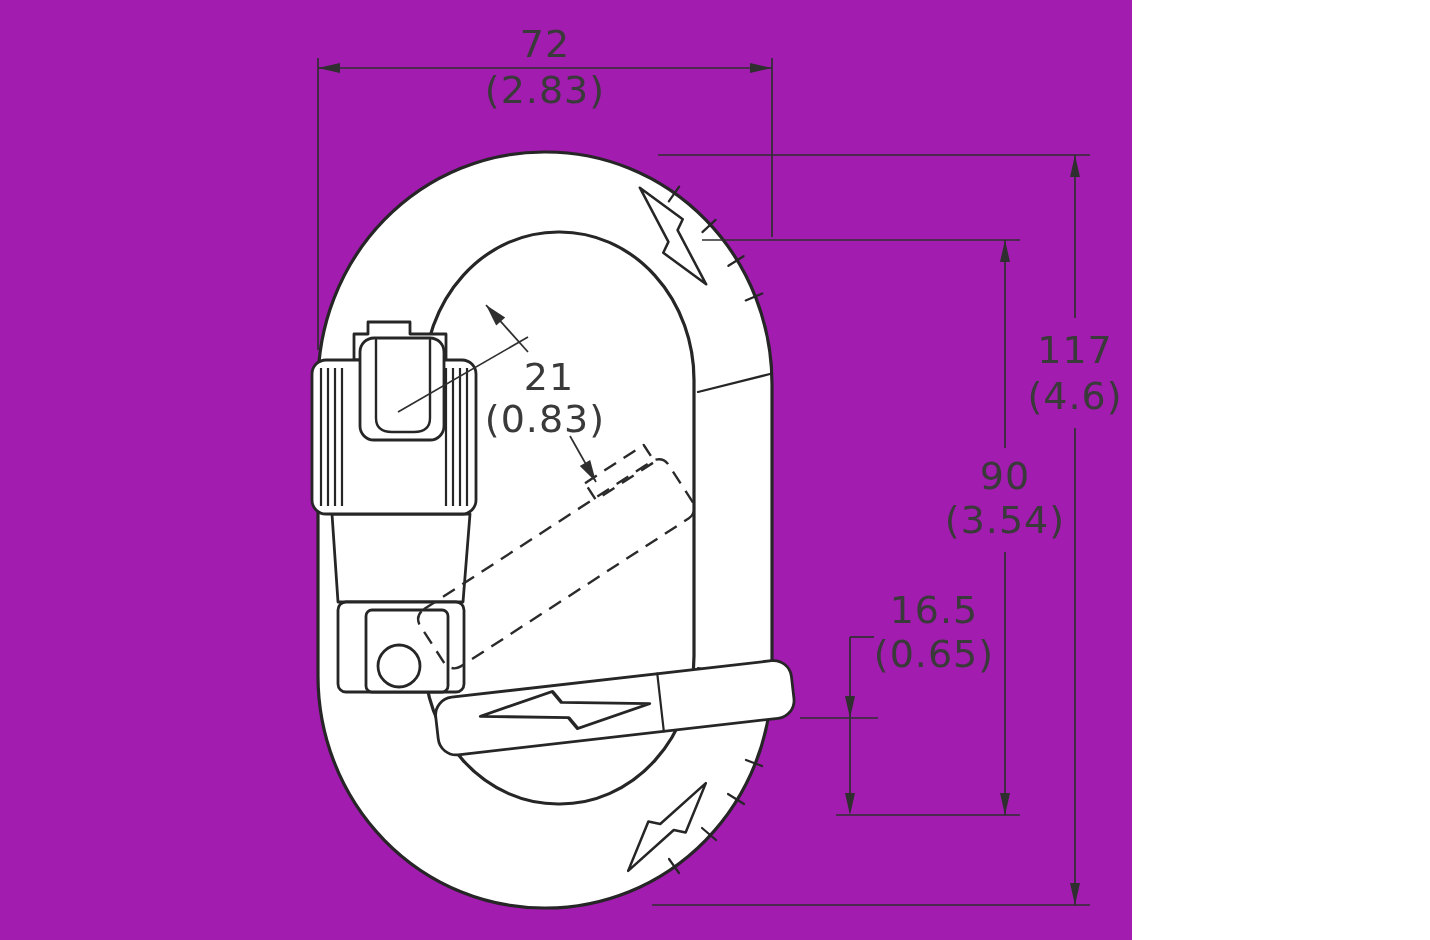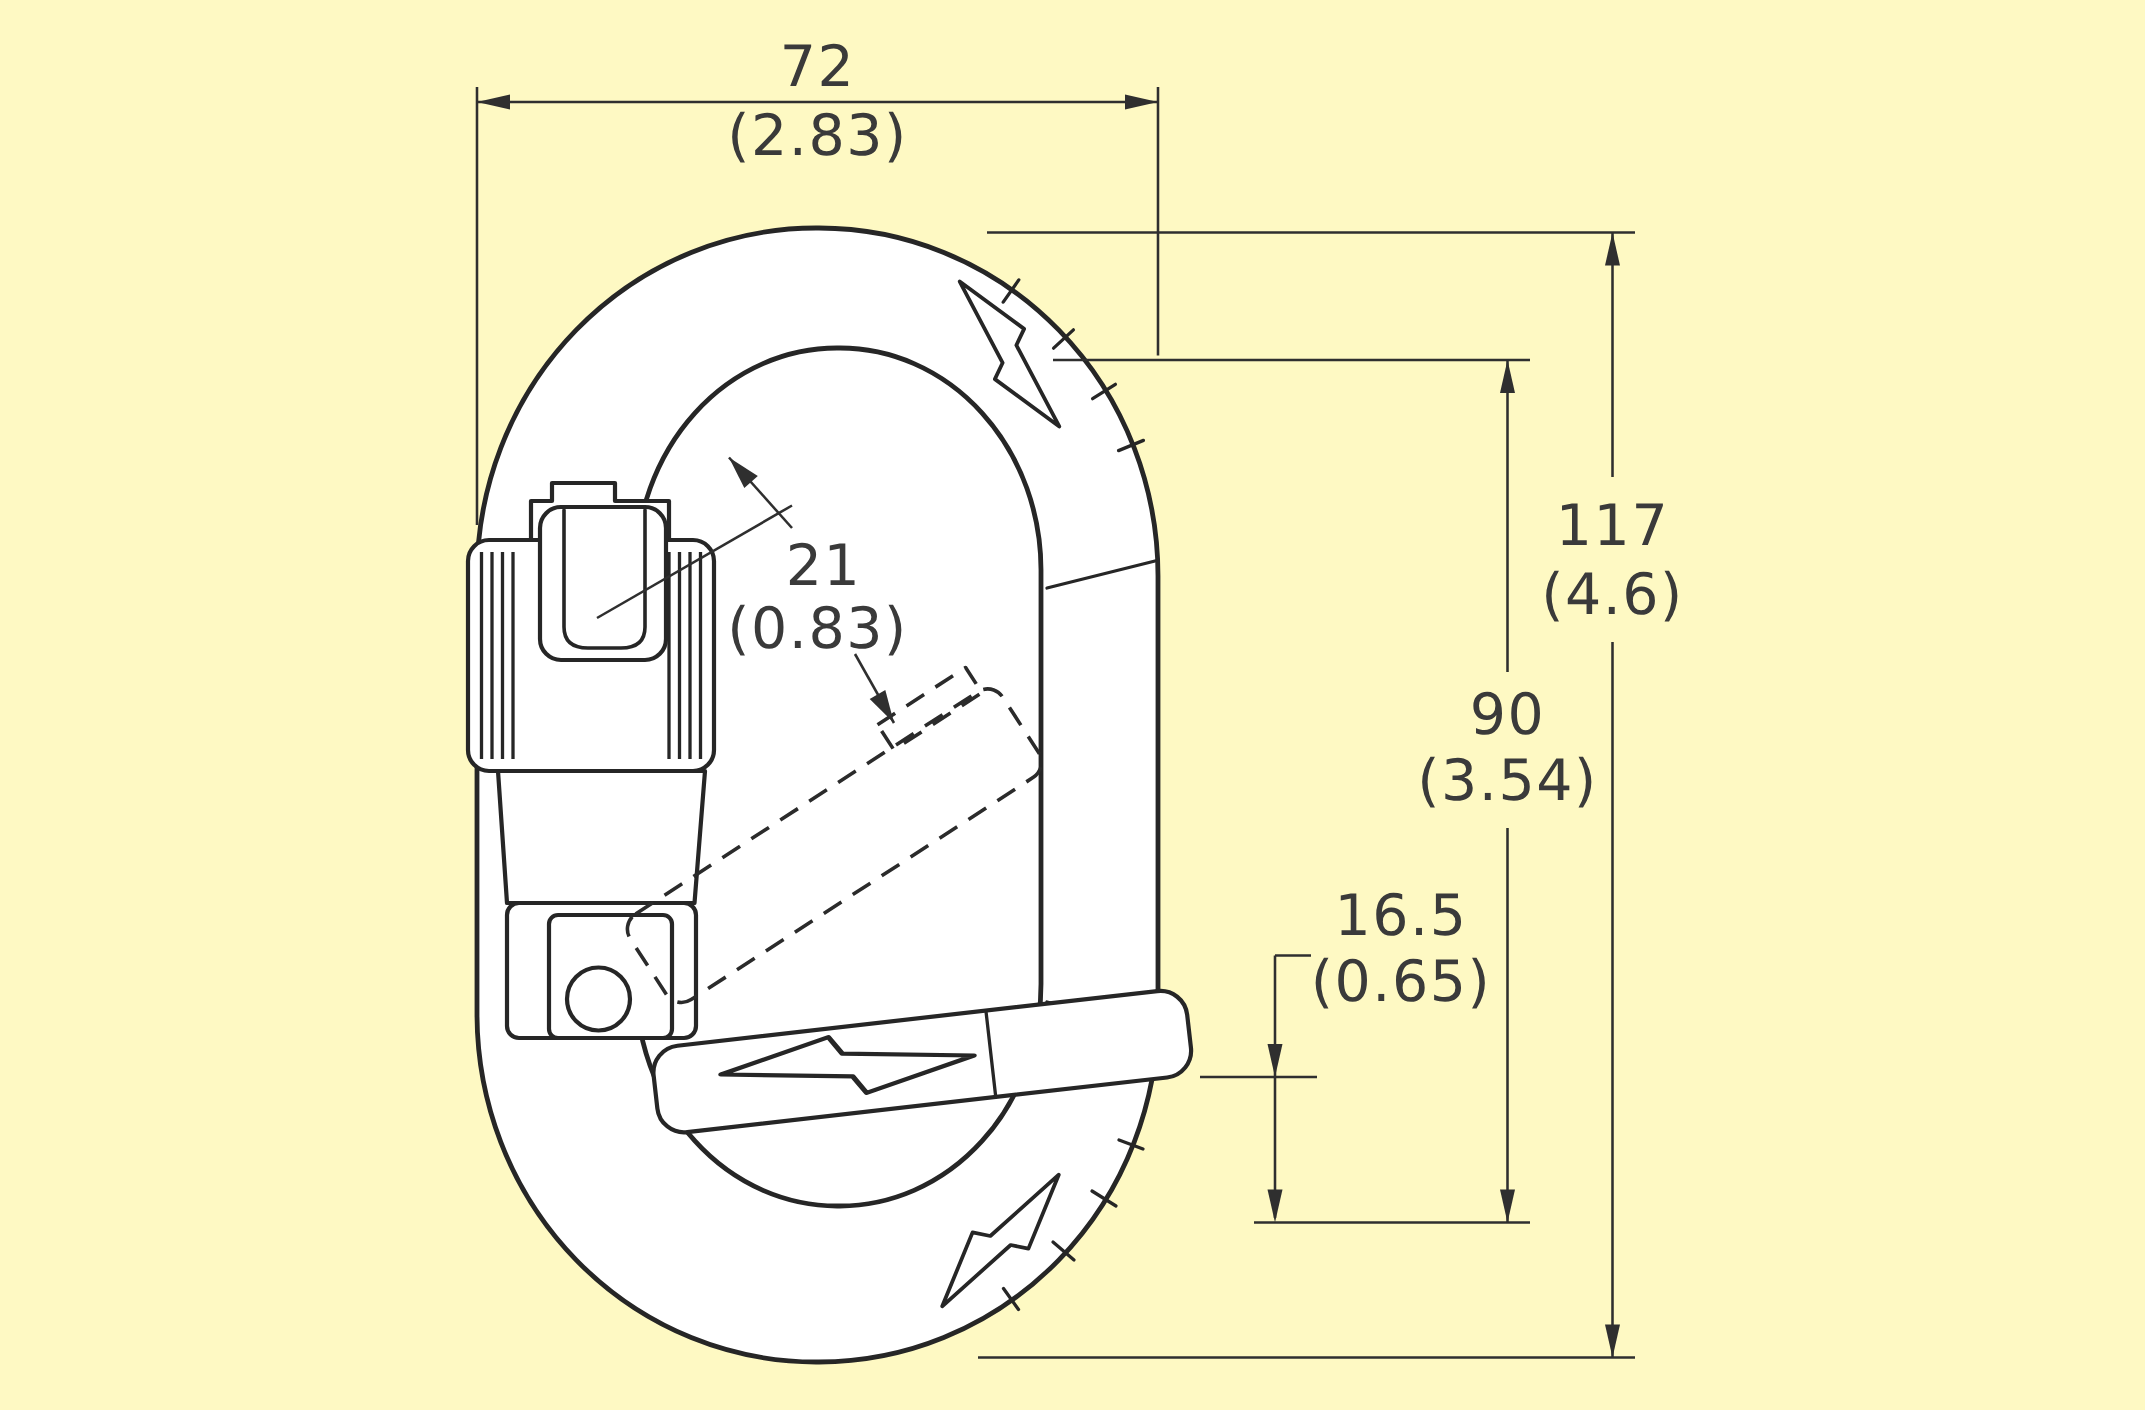--- a/index.html
+++ b/index.html
@@ -1,16 +1,16 @@
 <!DOCTYPE html>
 <html><head>
 <meta charset="utf-8">
 <style>
   html,body{margin:0;padding:0;background:#ffffff;}
-  .canvas{position:relative;width:1430px;height:940px;background:#fef9c3;overflow:hidden;
+  .canvas{position:relative;width:1132px;height:940px;background:#a21caf;overflow:hidden;
           font-family:"DejaVu Sans", sans-serif;}
   svg{display:block;}
   .body-line{fill:#ffffff;stroke:#262626;stroke-width:3.2;stroke-linejoin:round;}
   .detail{fill:#ffffff;stroke:#262626;stroke-width:2.8;stroke-linejoin:round;}
   .detail-open{fill:none;stroke:#262626;stroke-width:2.4;stroke-linecap:round;}
   .knurl{stroke:#262626;stroke-width:2.2;}
   .tick{stroke:#262626;stroke-width:2.2;stroke-linecap:round;}
   .bolt{fill:#ffffff;stroke:#262626;stroke-width:2.8;stroke-linejoin:round;}
   .dashed{fill:none;stroke:#2b2b2b;stroke-width:2.4;stroke-dasharray:14 9;stroke-linejoin:round;}
   .dim{stroke:#2f2f2f;stroke-width:1.7;fill:none;}

